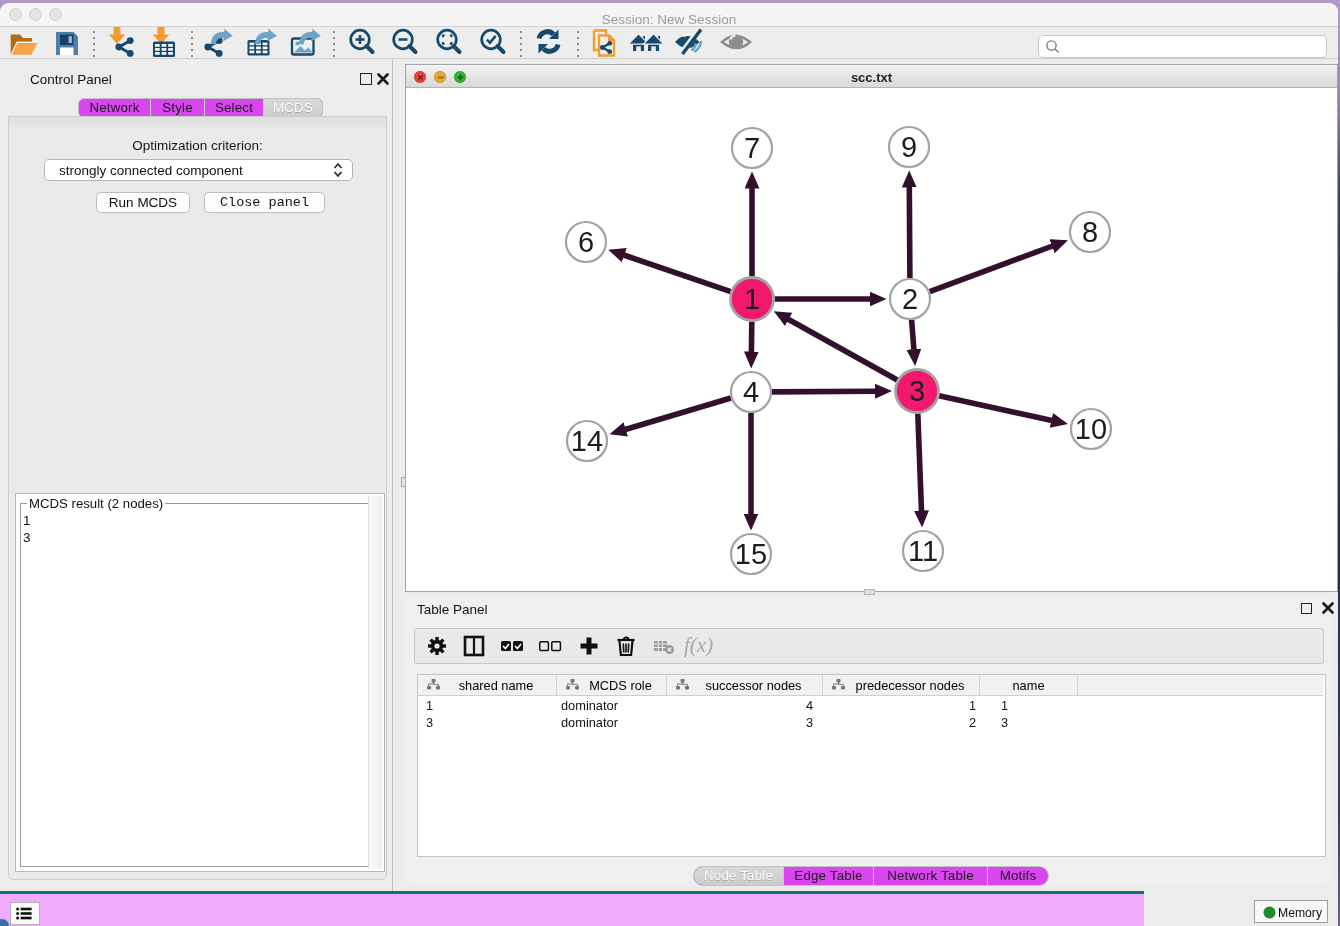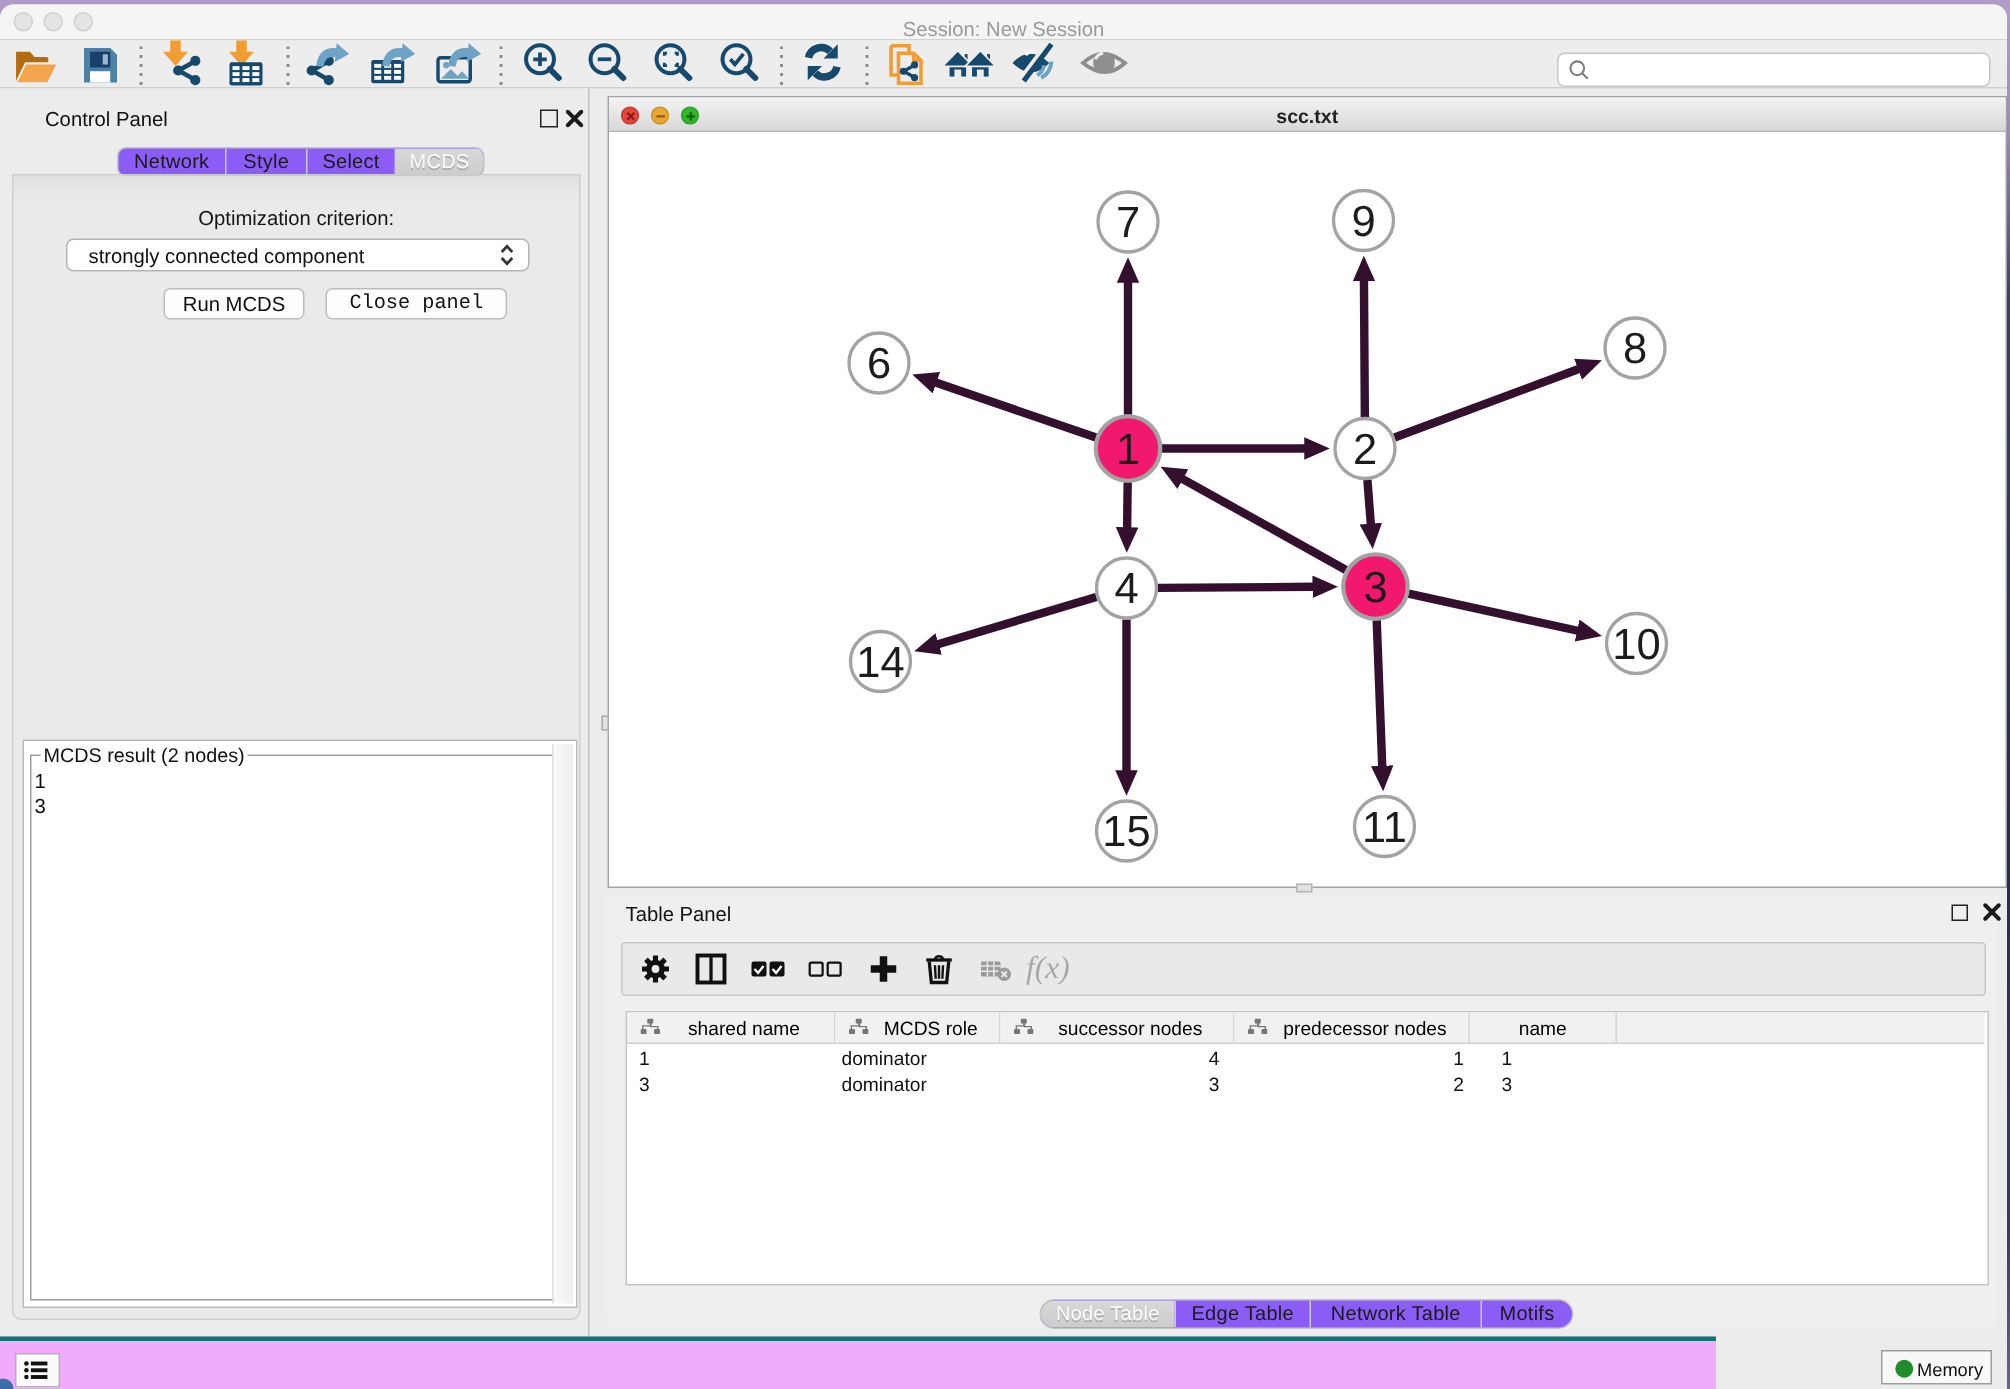--- a/index.html
+++ b/index.html
@@ -20,38 +20,38 @@
  border-bottom:1px solid #cfcfcf;}
 .sep{position:absolute;top:4px;height:26px;width:2px;background:repeating-linear-gradient(#8c8c8c 0,#8c8c8c 2px,rgba(0,0,0,0) 2px,rgba(0,0,0,0) 6px);}
 .ticon{position:absolute;top:2px;}
 #searchbox{position:absolute;left:1038px;top:8px;width:287px;height:21px;background:#fff;
  border:1px solid #c7c7c7;border-radius:5px;}
 
 #cpanel{left:0;top:56px;width:392px;height:832px;background:#ececec;border-right:1px solid #c0c0c0;}
 #cptitle{position:absolute;left:30px;top:13px;font-size:13.5px;color:#111;}
 #cpsq{position:absolute;left:360px;top:14px;width:10px;height:10px;border:1.6px solid #222;}
 .tabrow{position:absolute;display:flex;border:1px solid #c3c3c3;border-radius:6px;
- background:#8b5cf6;height:18px;overflow:hidden;justify-content:center;}
+ background:#d946ef;height:18px;overflow:hidden;justify-content:center;}
 .tabrow .tab{font-size:13.3px;color:#1a1a1a;line-height:18px;text-align:center;
  border-right:1px solid #c9c9c9;letter-spacing:0.2px;}
 .tabrow .tab:last-child{border-right:none;}
 .tabrow .sel{background:linear-gradient(#d8d8d8,#cccccc);color:#fdfdfd;
  text-shadow:0 1px 0 #aaa;}
 #cptabs{left:78px;top:39px;}
 #cpcontent{position:absolute;left:8px;top:57px;width:377px;height:762px;
  background:#eaeaea;border:1px solid #cdcdcd;border-radius:0 0 6px 6px;
  background:linear-gradient(#dfdfdf 0,#eaeaea 14px);}
 #optlabel{position:absolute;left:0;top:21px;width:100%;text-align:center;
  font-size:13.5px;color:#161616;}
 #combo{position:absolute;left:35px;top:42px;width:309px;height:22px;background:#fff;
  border:1px solid #b5b5b5;border-radius:5px;font-size:13.5px;color:#111;
  line-height:21px;padding-left:14px;box-sizing:border-box;}
 .btn{position:absolute;height:21px;background:#fdfdfd;border:1px solid #bdbdbd;
  border-radius:4.5px;font-size:13.5px;color:#111;text-align:center;line-height:20px;
- box-sizing:border-box;margin-left:13px;}
+ box-sizing:border-box;}
 #resultwrap{position:absolute;left:6px;top:376px;width:368px;height:377px;
  background:#fff;border:1px solid #b9b9b9;}
 #fieldset{position:absolute;left:4px;top:9px;right:4px;bottom:4px;
  border:1px solid #9d9d9d;}
 #legend{position:absolute;left:6px;top:-8px;background:#fff;padding:0 2px;
  font-size:13.2px;color:#111;}
 #resulttext{position:absolute;left:7px;top:19px;font-size:13.5px;color:#111;line-height:16.5px;}
 #rscroll{position:absolute;right:2px;top:2px;width:13px;bottom:2px;
  background:linear-gradient(90deg,#fafafa,#eeeeee);border-left:1px solid #e0e0e0;}
 

